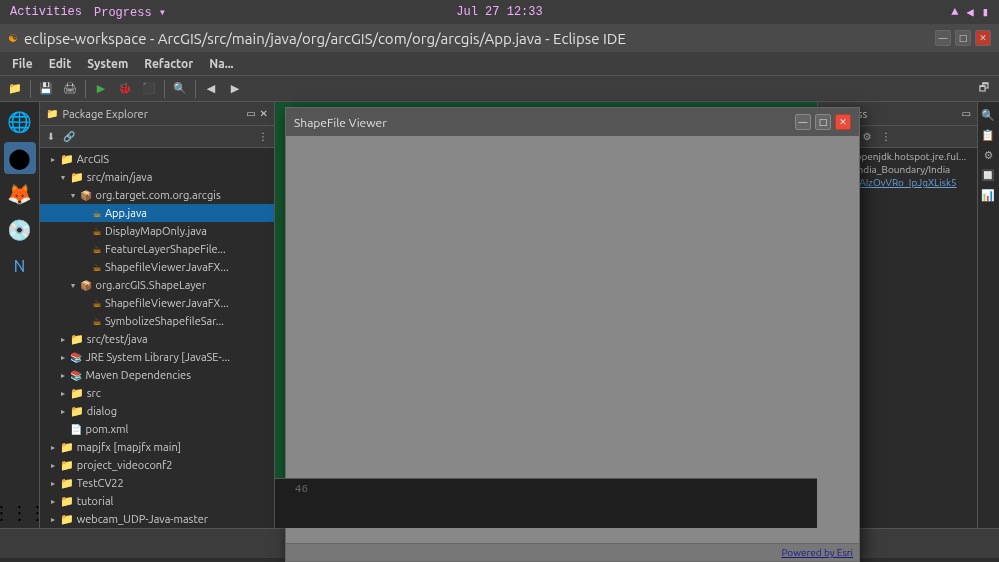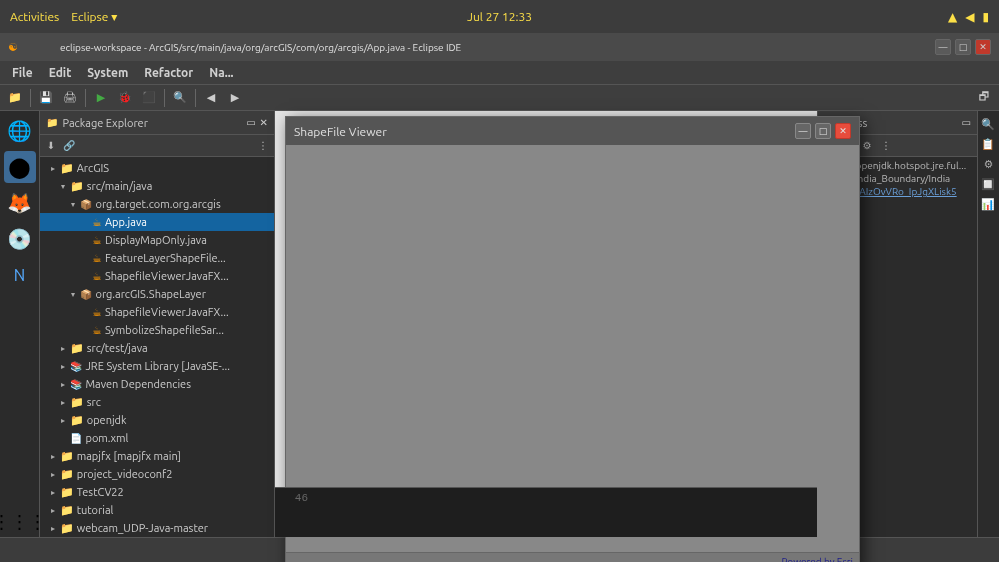--- a/index.html
+++ b/index.html
@@ -8,28 +8,29 @@
       height: 562px;
       overflow: hidden;
       font-family: 'Ubuntu', 'DejaVu Sans', Arial, sans-serif;
       font-size: 12px;
       background: #2d2d2d;
     }
 
     
     .system-bar {
       width: 100%;
-      height: 33px;
+      height: 24px;
       background: #3c3c3c;
       display: flex;
       align-items: center;
       justify-content: space-between;
       padding: 0 10px;
-      color: #fde047;
+      color: #f0abfc;
       font-size: 12px;
+      font-family: Liberation Mono, monospace;
     }
     .system-bar-left { display: flex; align-items: center; gap: 12px; }
     .system-bar-center { position: absolute; left: 50%; transform: translateX(-50%); font-size: 12px; }
     .system-bar-right { display: flex; align-items: center; gap: 8px; }
 
     
     .eclipse-title-bar {
       width: 100%;
       height: 28px;
       background: #4a4a4a;
@@ -180,21 +181,21 @@
     .tree-item.highlighted { background: #1464a0; color: #fff; }
     .tree-indent { display: inline-block; }
     .tree-arrow { font-size: 8px; margin-right: 2px; color: #aaa; width: 10px; text-align: center; }
     .tree-icon { margin-right: 3px; font-size: 11px; }
 
     
     .right-panel {
       flex: 1;
       display: flex;
       flex-direction: column;
-      background: #e5e5e5;
+      background: #14532d;
       position: relative;
     }
 
     
     .shapefile-dialog {
       position: absolute;
       top: 5px;
       left: 10px;
       width: 575px;
       height: 455px;
@@ -349,34 +350,34 @@
     }
     .line-num { color: #666; width: 25px; text-align: right; }
     .code-text { color: #6a9fd8; }
   </style>
 </head>
 <body>
 
 <div class="system-bar">
   <div class="system-bar-left">
     <span style="cursor:pointer;">Activities</span>
-    <span style="cursor:pointer;">Eclipse ▾</span>
+    <span style="cursor:pointer;">Progress ▾</span>
   </div>
   <span class="system-bar-center">Jul 27  12:33</span>
   <div class="system-bar-right">
     <span>▲</span>
     <span>◀</span>
     <span>▮</span>
   </div>
 </div>
 
 <div class="eclipse-title-bar">
   <div class="eclipse-title-left">
     <span style="color:#f90;">☯</span>
-    <span style="font-size:10px;margin-left:36px;">eclipse-workspace - ArcGIS/src/main/java/org/arcGIS/com/org/arcgis/App.java - Eclipse IDE</span>
+    <span style="font-size:15px;">eclipse-workspace - ArcGIS/src/main/java/org/arcGIS/com/org/arcgis/App.java - Eclipse IDE</span>
   </div>
   <div class="eclipse-window-controls">
     <div class="win-btn">—</div>
     <div class="win-btn">□</div>
     <div class="win-btn" style="background:#c0392b;">✕</div>
   </div>
 </div>
 
 <div class="eclipse-menu-bar">
   <span class="menu-item">File</span>
@@ -528,21 +529,21 @@
         <span class="tree-indent" style="width:14px;"></span>
         <span class="tree-arrow">▸</span>
         <span class="tree-icon">📁</span>
         <span>src</span>
       </div>
 
       <div class="tree-item">
         <span class="tree-indent" style="width:14px;"></span>
         <span class="tree-arrow">▸</span>
         <span class="tree-icon">📁</span>
-        <span>openjdk</span>
+        <span>dialog</span>
       </div>
 
       <div class="tree-item">
         <span class="tree-indent" style="width:14px;"></span>
         <span class="tree-arrow" style="color:transparent;">▸</span>
         <span class="tree-icon" style="font-size:10px;">📄</span>
         <span>pom.xml</span>
       </div>
 
       <div class="tree-item">

